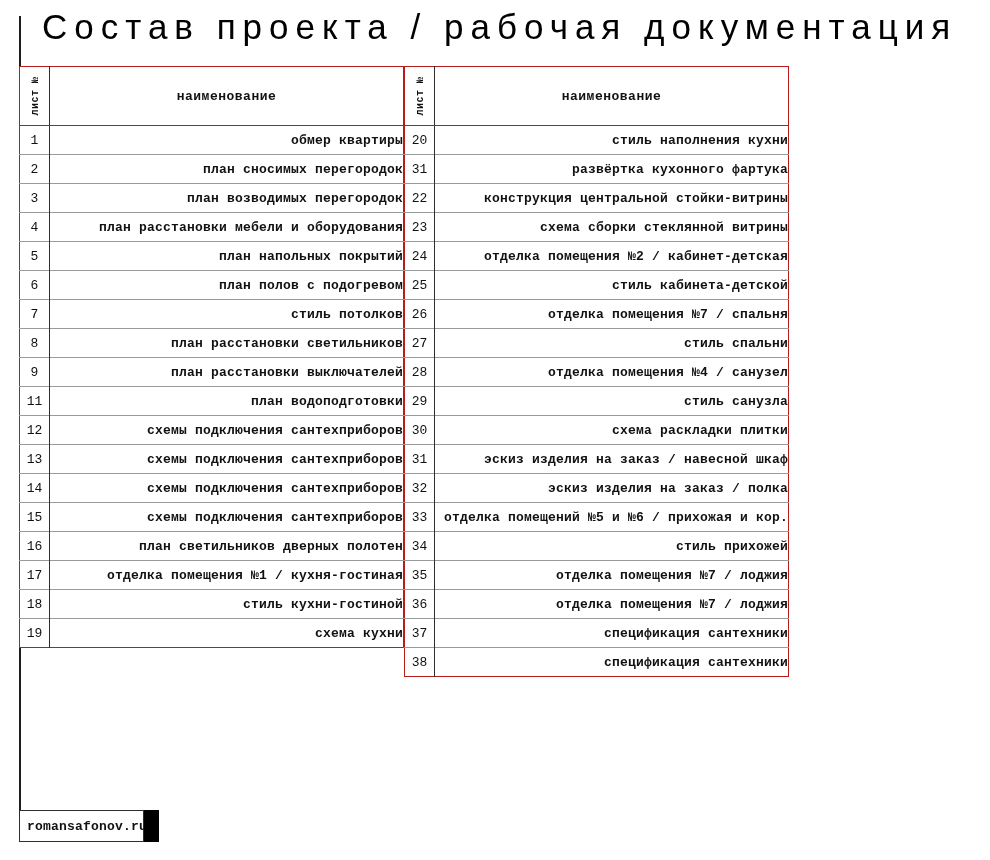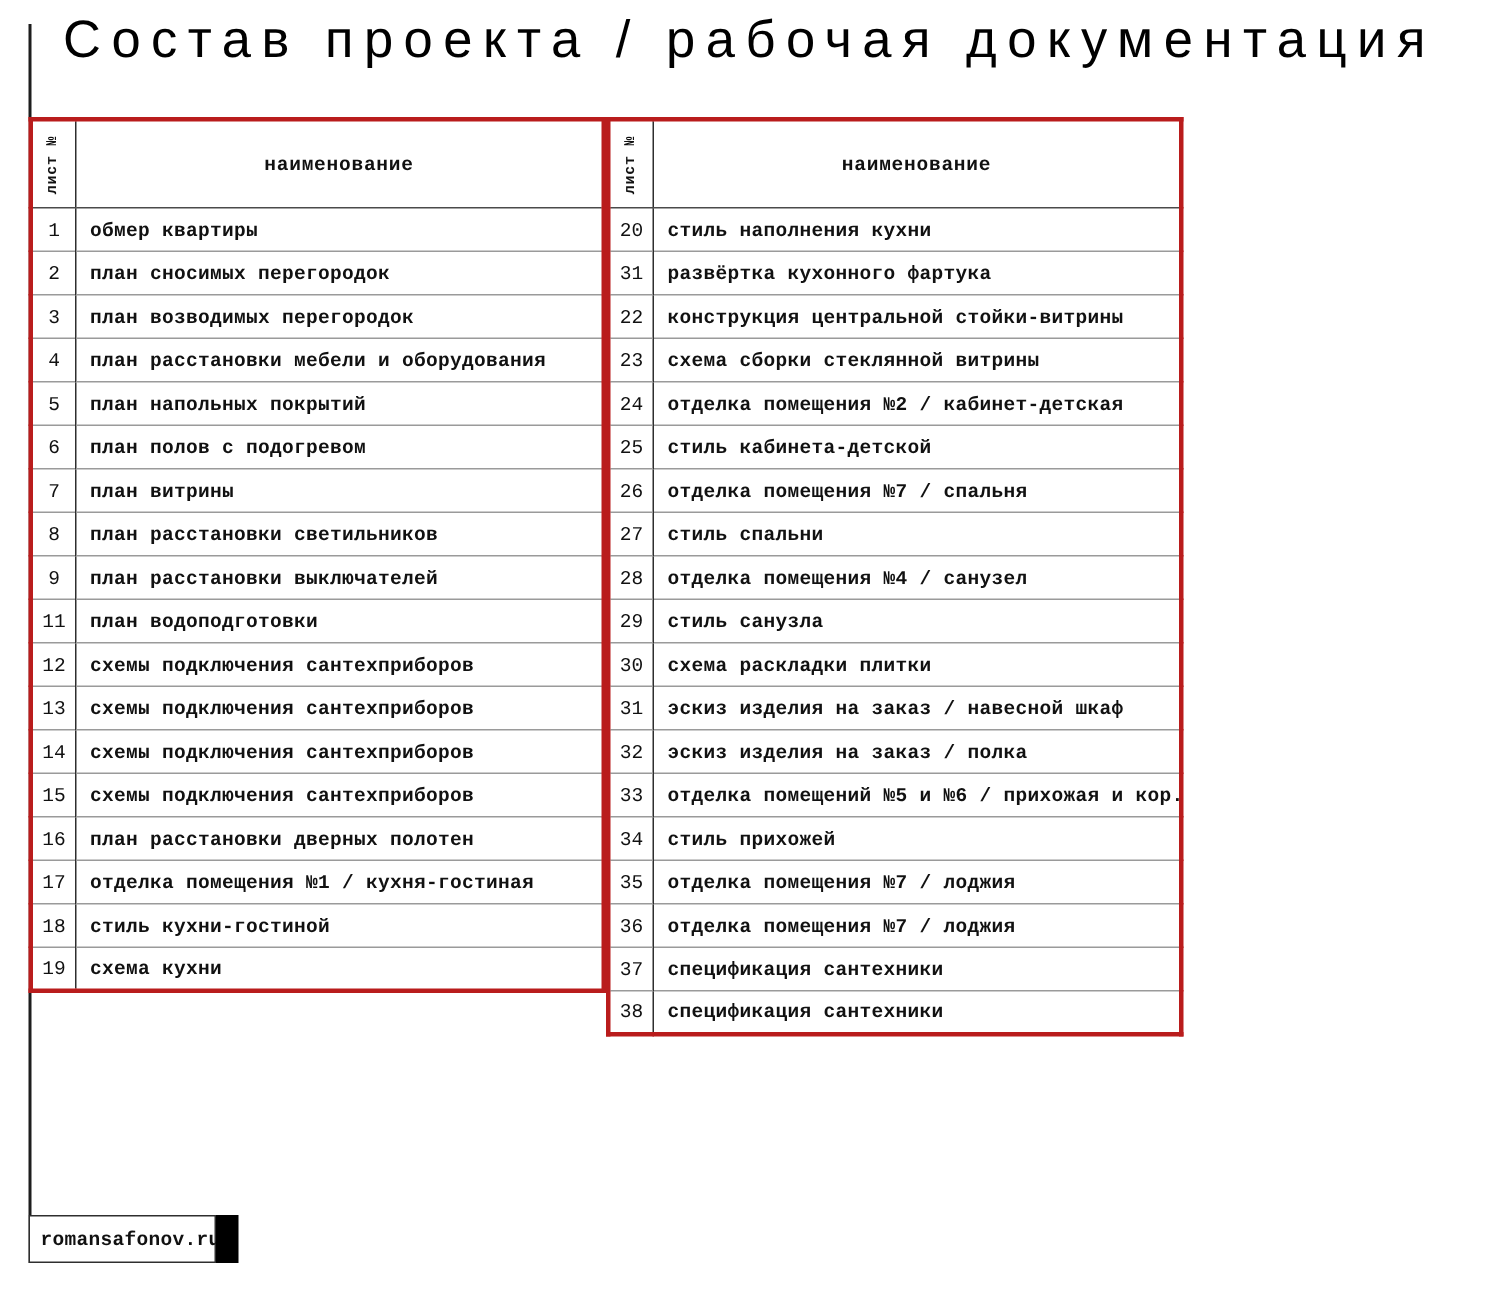--- a/index.html
+++ b/index.html
@@ -27,25 +27,25 @@
     font-weight: 400;
     font-size: 35px;
     line-height: 42px;
     letter-spacing: 7px;
     white-space: nowrap;
     color: #000;
   }
 
   table.toc {
     position: absolute;
-    top: 78px;
+    top: 66px;
     border-collapse: collapse;
     table-layout: fixed;
     background: #fff;
-    border: 3px solid #b91c1c;
+    border: 1px solid #b91c1c;
   }
   table.toc.left  { left: 19px;  width: 385px; }
   table.toc.right { left: 404px; width: 385px; }
 
   table.toc col.col-num  { width: 30px; }
 
   table.toc th {
     height: 59px;
     border-bottom: 1px solid #4a4a4a;
     font-weight: bold;
@@ -74,20 +74,21 @@
   }
   table.toc td.c-num {
     border-right: 1px solid #2e2e2e;
     text-align: center;
     font-weight: 400;
   }
   table.toc td.c-name {
     padding-left: 9px;
     font-weight: bold;
     letter-spacing: 0.2px;
+    text-align: right;
   }
 
   .site-box {
     position: absolute;
     left: 19px; top: 810px;
     width: 125px; height: 32px;
     border: 1px solid #2e2e2e;
     background: #fff;
     display: flex;
     align-items: center;
@@ -145,21 +146,21 @@
         <tr>
           <td class="c-num">5</td>
           <td class="c-name">план напольных покрытий</td>
         </tr>
         <tr>
           <td class="c-num">6</td>
           <td class="c-name">план полов с подогревом</td>
         </tr>
         <tr>
           <td class="c-num">7</td>
-          <td class="c-name">план витрины</td>
+          <td class="c-name">стиль потолков</td>
         </tr>
         <tr>
           <td class="c-num">8</td>
           <td class="c-name">план расстановки светильников</td>
         </tr>
         <tr>
           <td class="c-num">9</td>
           <td class="c-name">план расстановки выключателей</td>
         </tr>
         <tr>
@@ -177,21 +178,21 @@
         <tr>
           <td class="c-num">14</td>
           <td class="c-name">схемы подключения сантехприборов</td>
         </tr>
         <tr>
           <td class="c-num">15</td>
           <td class="c-name">схемы подключения сантехприборов</td>
         </tr>
         <tr>
           <td class="c-num">16</td>
-          <td class="c-name">план расстановки дверных полотен</td>
+          <td class="c-name">план светильников дверных полотен</td>
         </tr>
         <tr>
           <td class="c-num">17</td>
           <td class="c-name">отделка помещения №1 / кухня-гостиная</td>
         </tr>
         <tr>
           <td class="c-num">18</td>
           <td class="c-name">стиль кухни-гостиной</td>
         </tr>
         <tr>

